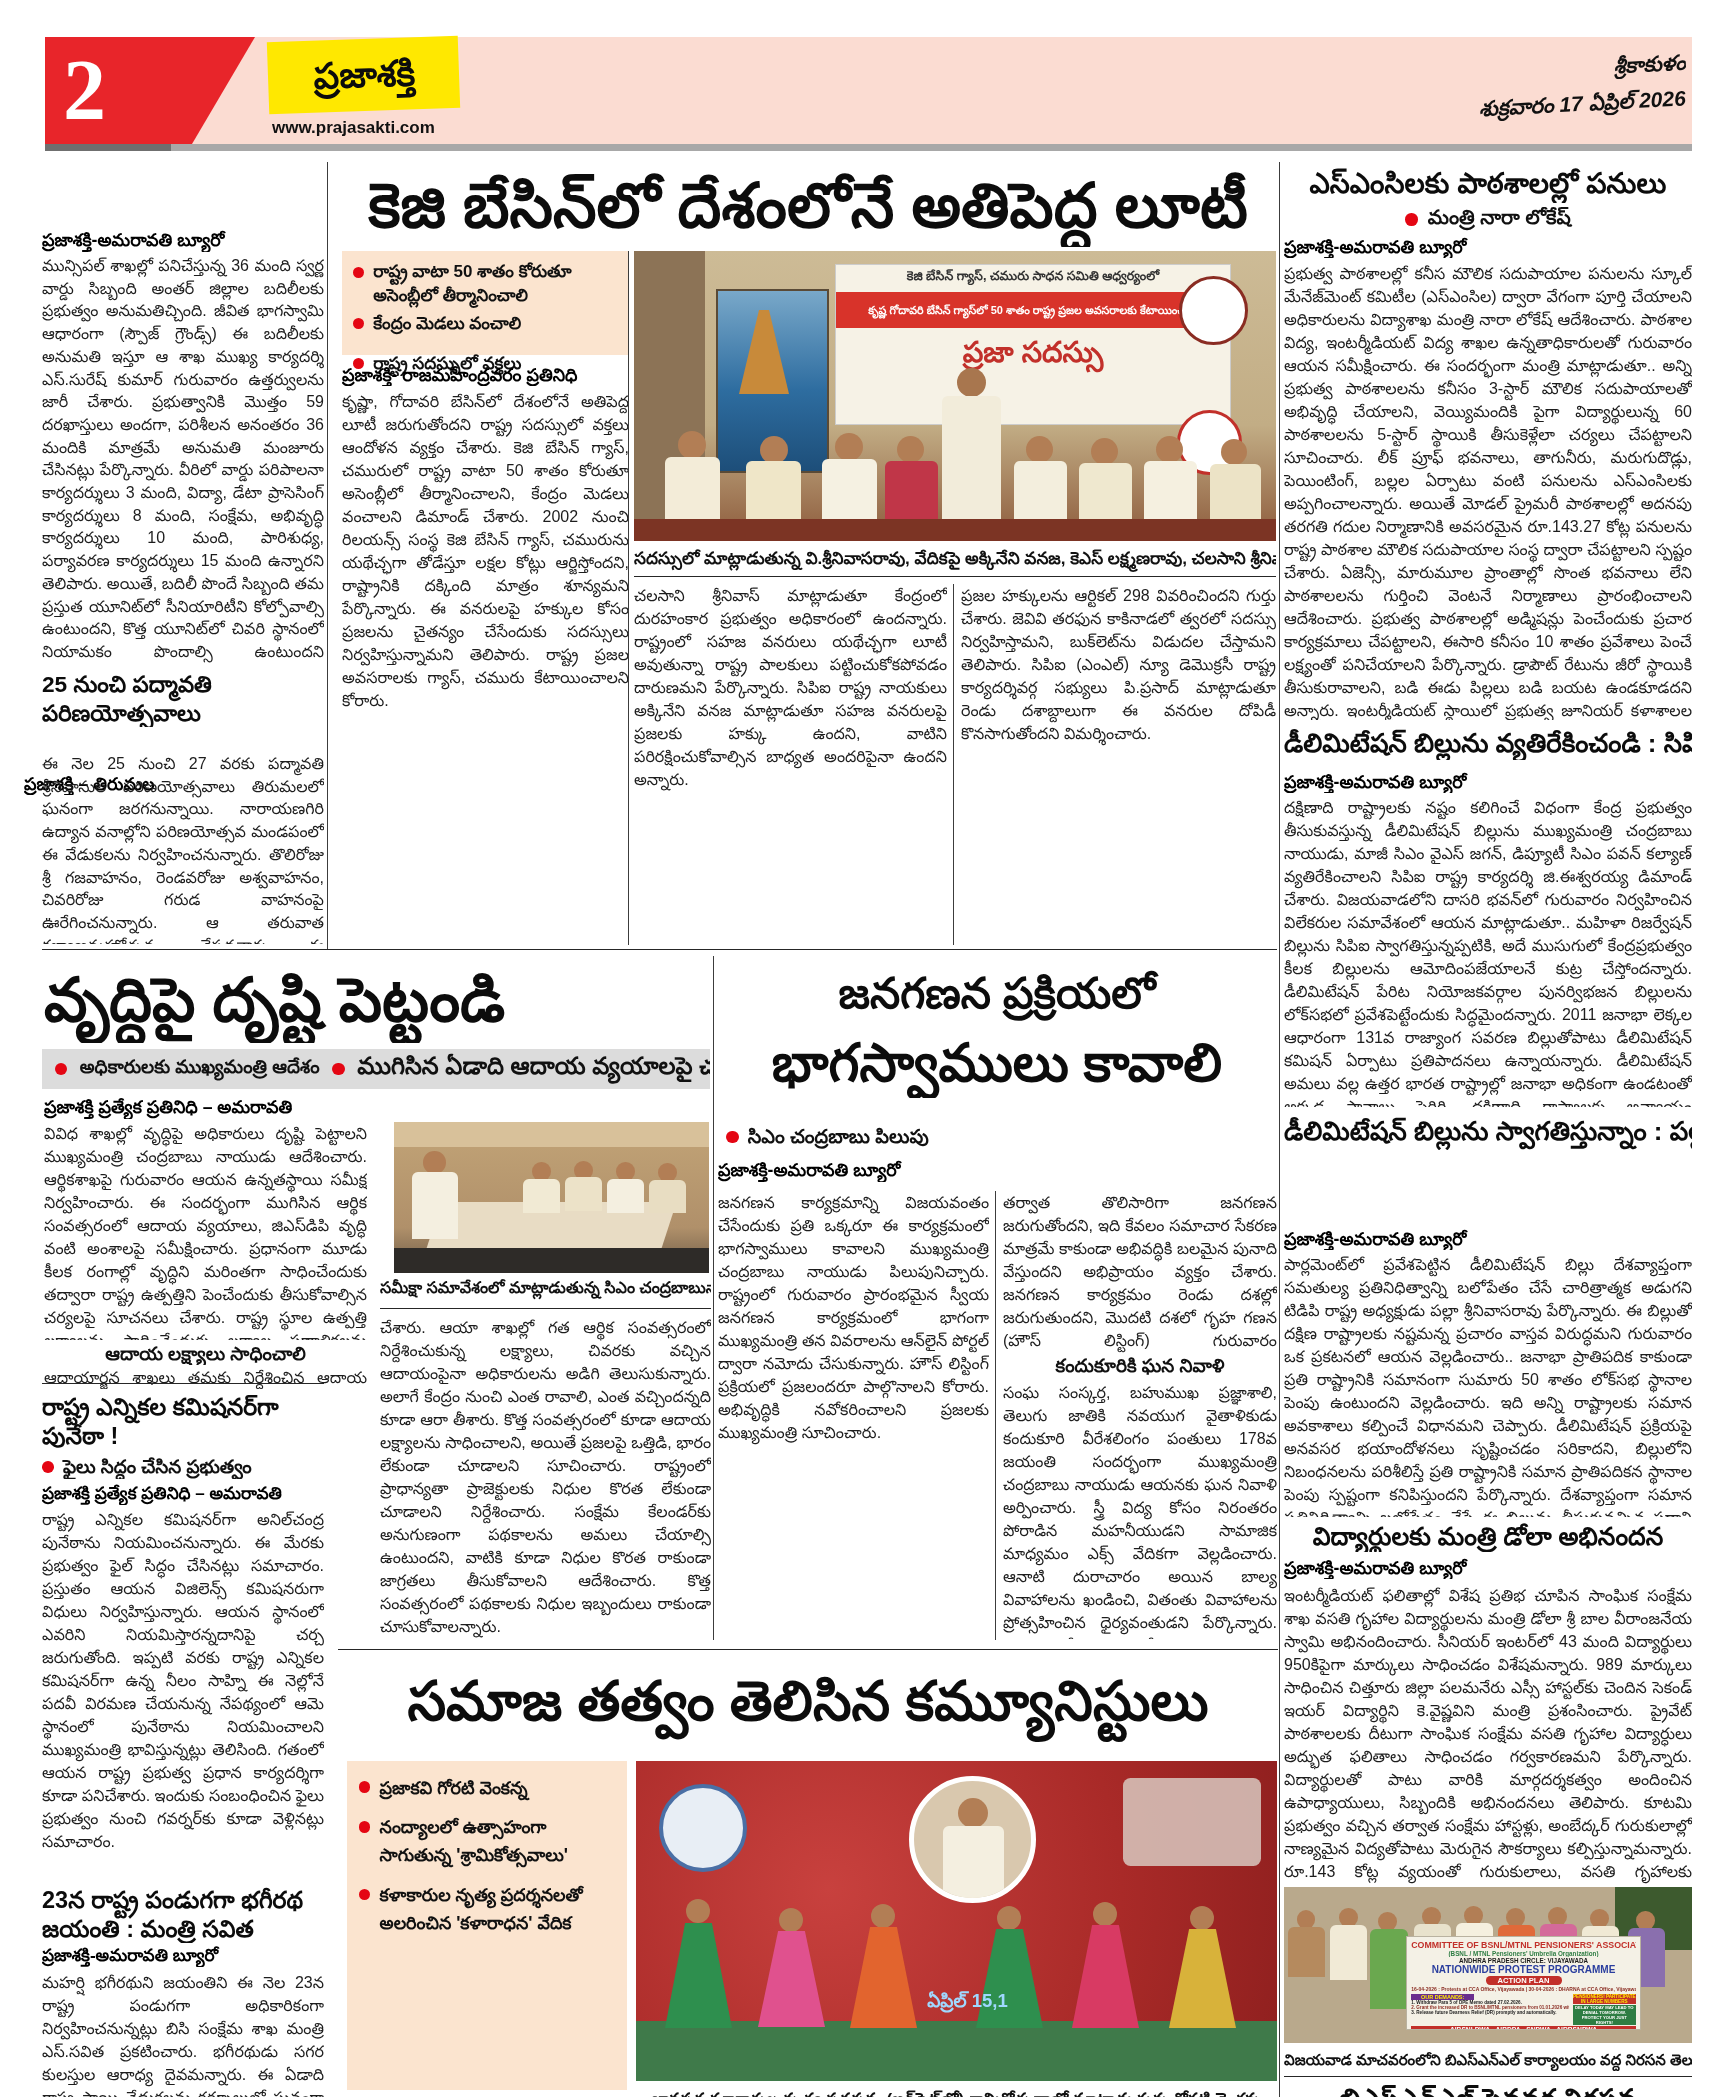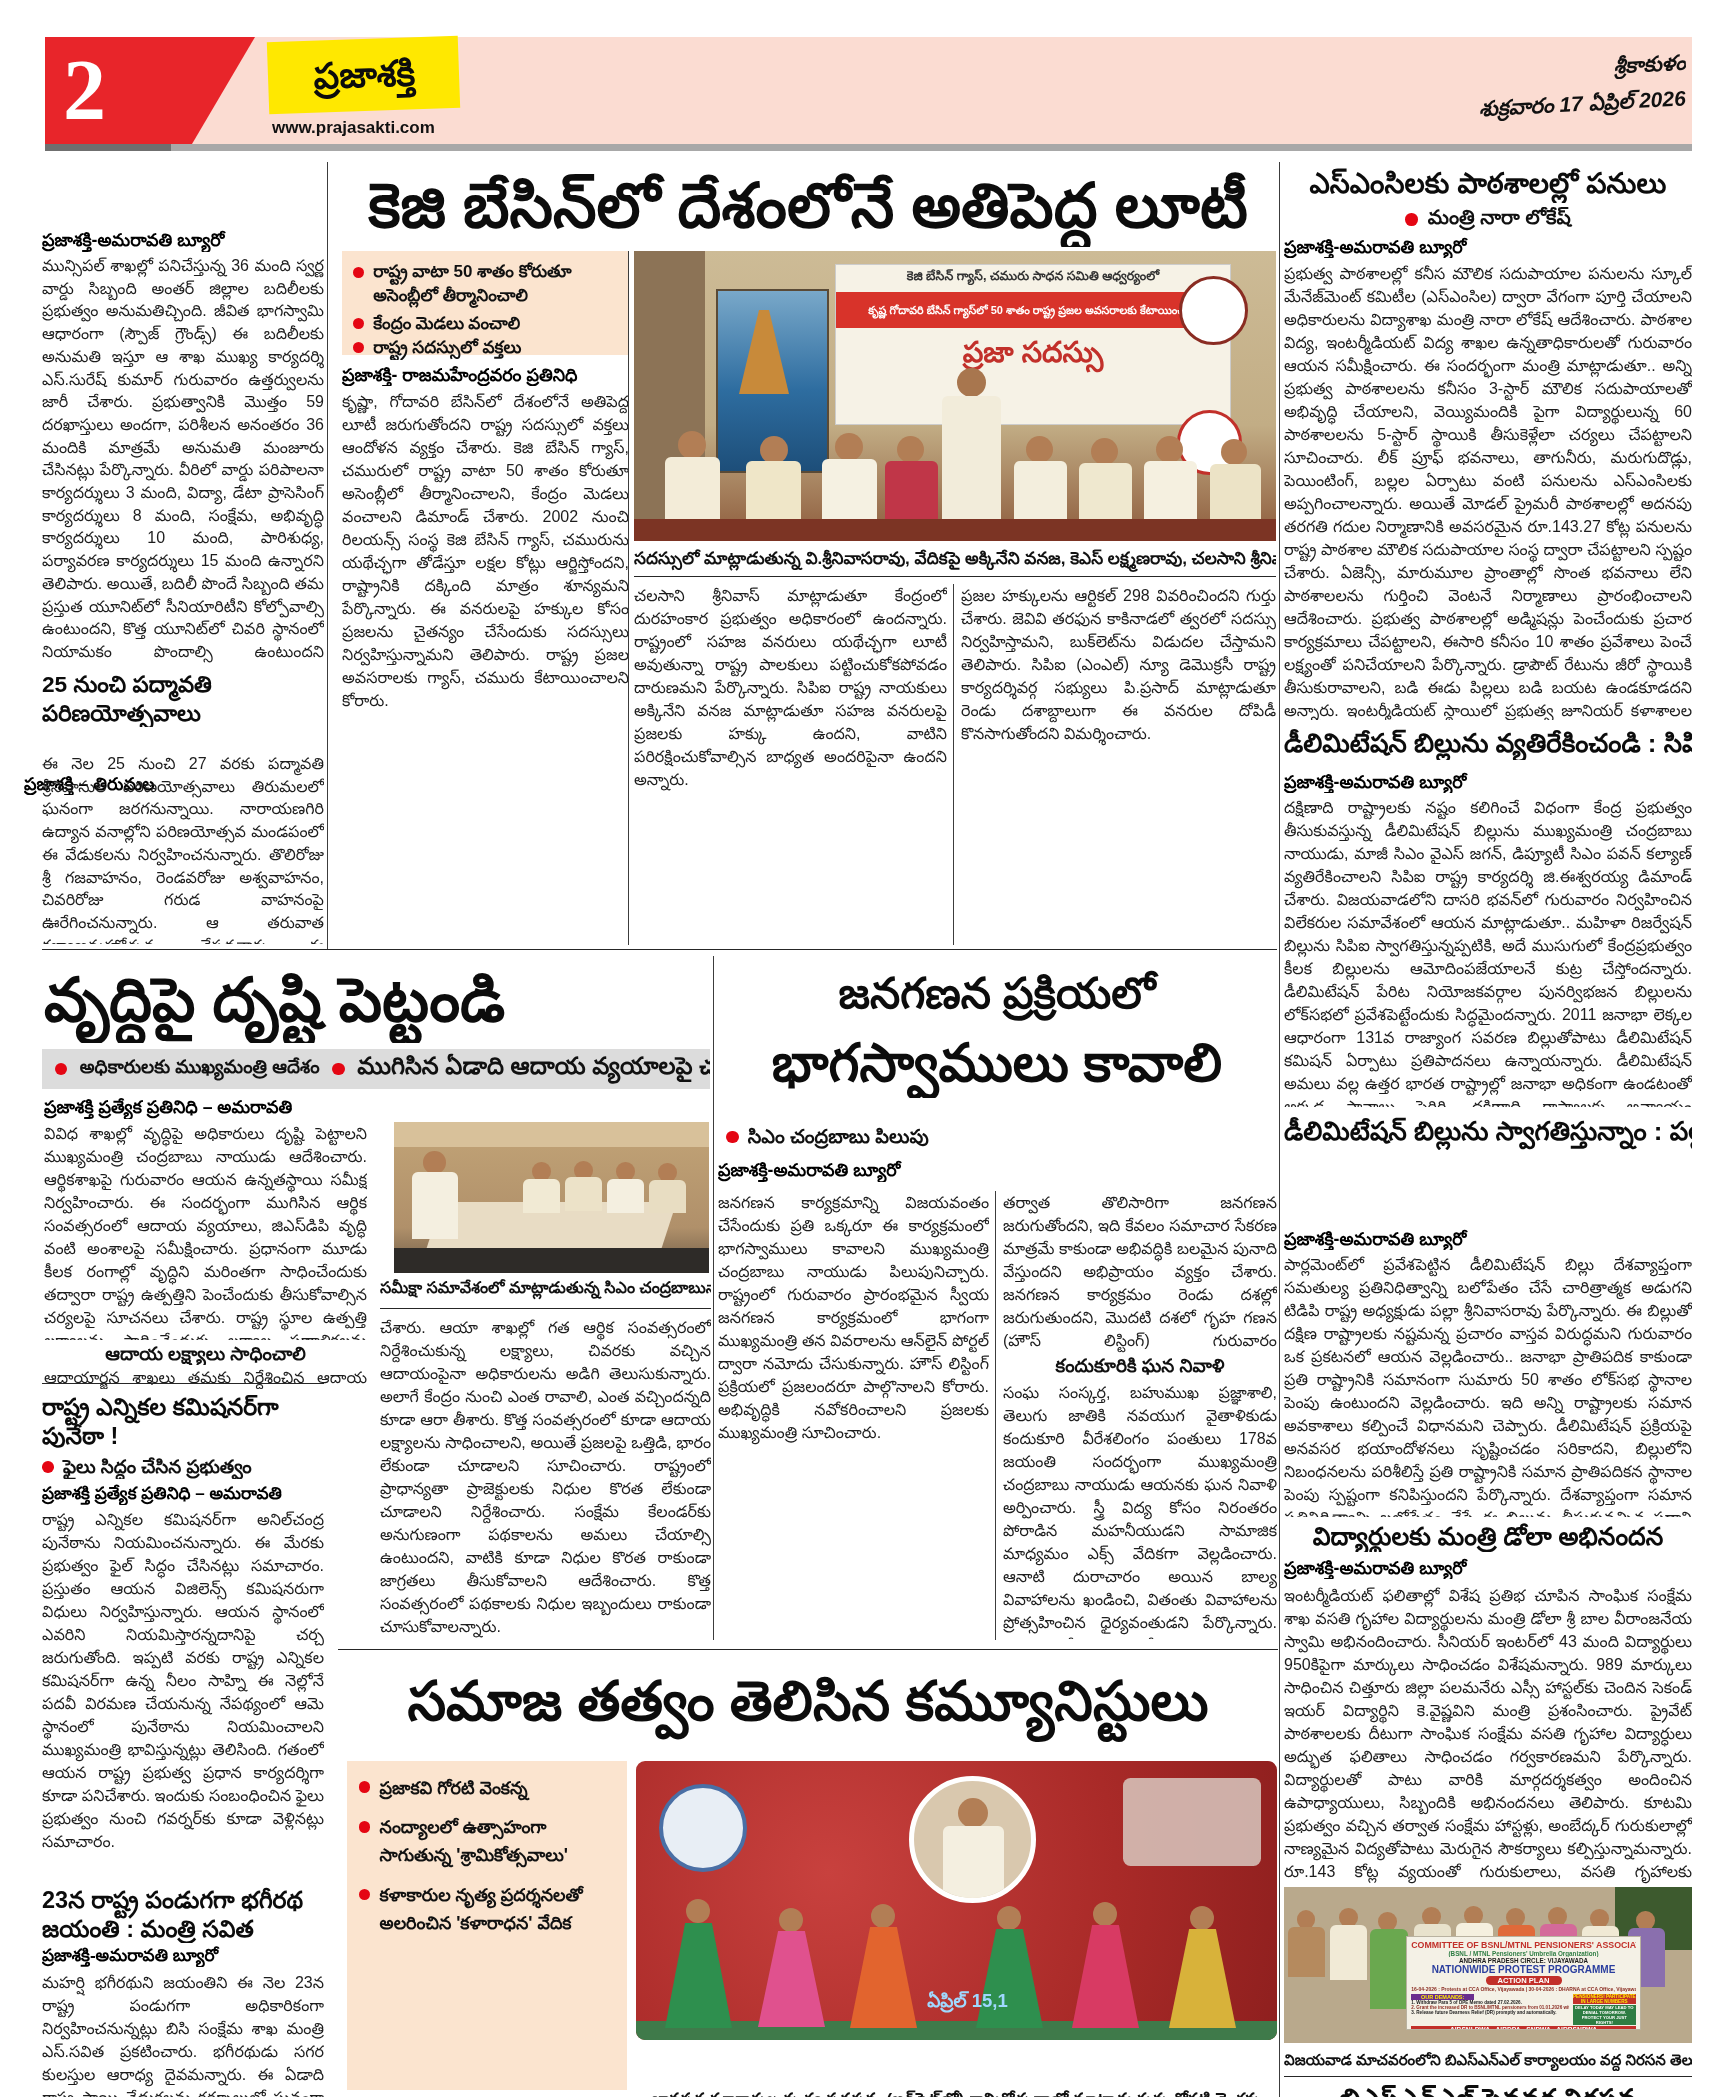--- a/index.html
+++ b/index.html
@@ -47,21 +47,21 @@
   <div class="a by" style="left:24px;top:730px;width:282px;height:21px;font-size:17.6px;margin-top:44px;">ప్రజాశక్తి – తిరుమల</div>
   <div class="a bd" style="left:42px;top:753px;width:282px;height:191px;font-size:16px;line-height:22.7px;">ఈ నెల 25 నుంచి 27 వరకు పద్మావతి శ్రీనివాసుల పరిణయోత్సవాలు తిరుమలలో ఘనంగా జరగనున్నాయి. నారాయణగిరి ఉద్యాన వనాల్లోని పరిణయోత్సవ మండపంలో ఈ వేడుకలను నిర్వహించనున్నారు. తొలిరోజు శ్రీ గజవాహనం, రెండవరోజు అశ్వవాహనం, చివరిరోజు గరుడ వాహనంపై ఊరేగించనున్నారు. ఆ తరువాత కల్యాణమహోత్సవం చేపడతారు. ఈ సందర్భంగా ఆర్జిత బ్రహ్మోత్సవం, సహస్ర దీపాలంకార సేవలను టిటిడి రద్దు చేసింది.</div>
 
   <div class="a hl c" style="left:338px;top:167px;width:940px;height:80px;font-size:62px;line-height:78px;white-space:nowrap;">కెజి బేసిన్‌లో దేశంలోనే అతిపెద్ద లూటీ</div>
 
   <div class="a pb" style="left:342px;top:251px;width:287px;height:104px;padding:9.2px 11px;box-sizing:border-box;">
     <div class="bul" style="font-size:17px;line-height:24px;margin-bottom:3.4px;">
         <span class="dot" style="width:11px;height:11px;margin-top:6.7px;"></span>
         <span>రాష్ట్ర వాటా 50 శాతం కోరుతూ అసెంబ్లీలో తీర్మానించాలి</span>
       </div>
-    <div class="bul" style="font-size:17px;line-height:24px;margin-bottom:0;font-family:Liberation Serif, serif;">
+    <div class="bul" style="font-size:17px;line-height:24px;margin-bottom:16px;">
         <span class="dot" style="width:11px;height:11px;margin-top:6.7px;"></span>
         <span>కేంద్రం మెడలు వంచాలి</span>
       </div>
     <div class="bul" style="font-size:17px;line-height:24px;">
         <span class="dot" style="width:11px;height:11px;margin-top:6.7px;"></span>
         <span>రాష్ట్ర సదస్సులో వక్తలు</span>
       </div>
   </div>
   <div class="a by" style="left:342px;top:365px;width:287px;height:21px;font-size:17.6px;">ప్రజాశక్తి- రాజమహేంద్రవరం ప్రతినిధి</div>
   <div class="a bd" style="left:342px;top:390px;width:287px;height:555px;font-size:16px;line-height:23px;">కృష్ణా, గోదావరి బేసిన్‌లో దేశంలోనే అతిపెద్ద లూటీ జరుగుతోందని రాష్ట్ర సదస్సులో వక్తలు ఆందోళన వ్యక్తం చేశారు. కెజి బేసిన్ గ్యాస్, చమురులో రాష్ట్ర వాటా 50 శాతం కోరుతూ అసెంబ్లీలో తీర్మానించాలని, కేంద్రం మెడలు వంచాలని డిమాండ్ చేశారు. 2002 నుంచి రిలయన్స్ సంస్థ కెజి బేసిన్ గ్యాస్, చమురును యథేచ్ఛగా తోడేస్తూ లక్షల కోట్లు ఆర్జిస్తోందని, రాష్ట్రానికి దక్కింది మాత్రం శూన్యమని పేర్కొన్నారు. ఈ వనరులపై హక్కుల కోసం ప్రజలను చైతన్యం చేసేందుకు సదస్సులు నిర్వహిస్తున్నామని తెలిపారు. రాష్ట్ర ప్రజల అవసరాలకు గ్యాస్, చమురు కేటాయించాలని కోరారు.</div>
@@ -174,21 +174,21 @@
     <div class="bul" style="font-size:17.6px;line-height:28px;margin-bottom:11.7px;">
         <span class="dot" style="width:11.7px;height:11.7px;margin-top:7.6px;"></span>
         <span>నంద్యాలలో ఉత్సాహంగా సాగుతున్న 'శ్రామికోత్సవాలు'</span>
       </div>
     <div class="bul" style="font-size:17.6px;line-height:28px;">
         <span class="dot" style="width:11.7px;height:11.7px;margin-top:7.6px;"></span>
         <span>కళాకారుల నృత్య ప్రదర్శనలతో అలరించిన 'కళారాధన' వేదిక</span>
       </div>
   </div>
 
-  <div class="a ph" style="left:636px;top:1761px;width:641px;height:279px;background:radial-gradient(circle at 30% 40%,#c8413e 0%,#a92a28 60%,#8e1f1e 100%);border-radius:9px;">
+  <div class="a ph" style="left:636px;top:1761px;width:641px;height:320px;background:radial-gradient(circle at 30% 40%,#c8413e 0%,#a92a28 60%,#8e1f1e 100%);">
     <div class="a" style="left:23px;top:23px;width:80px;height:80px;border-radius:50%;background:#e8eef5;border:4.2px solid #4a6fa5;"></div>
     <div class="a" style="left:273px;top:14.7px;width:117px;height:117px;border-radius:50%;background:#d9c8ae;border:5px solid #ffffff;overflow:hidden;">
       <div class="head" style="left:44px;top:17px;width:30px;height:30px;"></div>
       <div class="shirt" style="left:29px;top:45px;width:61px;height:72px;background:#f4efe0;"></div>
     </div>
     <div class="a" style="left:487px;top:17px;width:138px;height:88px;background:#d8c8c0;opacity:.85;border-radius:7.6px;"></div>
     <div class="a" style="left:0;top:260px;width:641px;height:60px;background:#3f7a4a;"></div>
 
     <div class="head" style="left:50px;top:138px;width:24px;height:24px;"></div>
       <div class="a" style="left:29px;top:162px;width:67px;height:105px;background:#2e8f4e;clip-path:polygon(30% 0,70% 0,100% 100%,0 100%);"></div>

